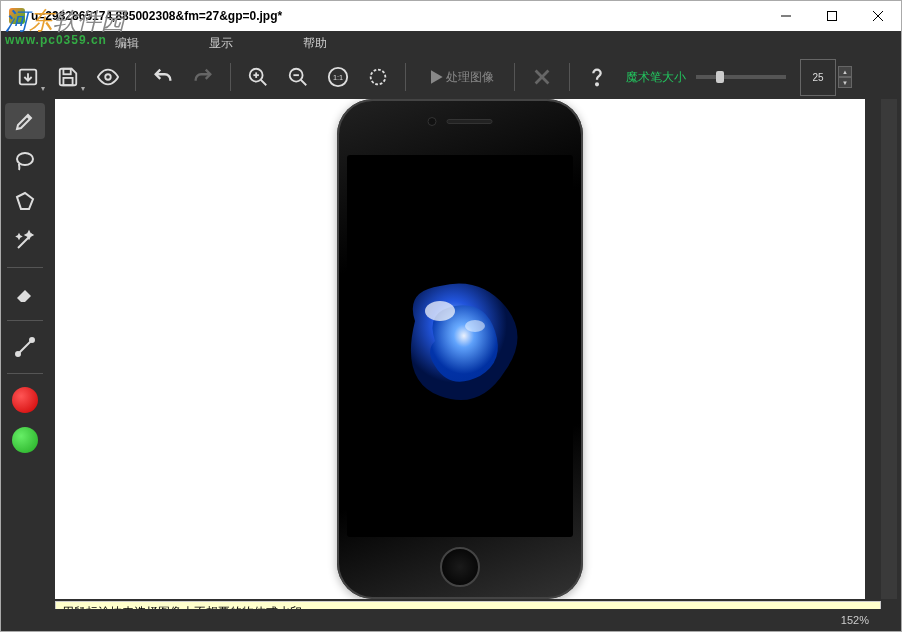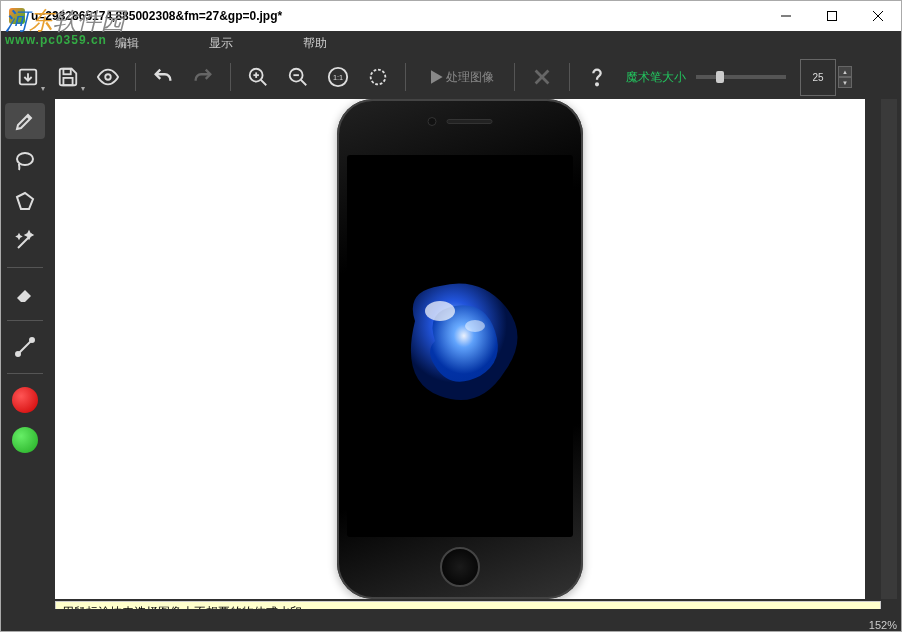--- a/index.html
+++ b/index.html
@@ -45,21 +45,21 @@
 .canvas-scroll { flex: 1; background: #fff; margin: 0 16px 0 6px; display: flex; align-items: center; justify-content: center; position: relative; overflow: hidden; }
 .phone { width: 246px; height: 500px; background: linear-gradient(160deg, #222 0%, #000 30%, #000 70%, #333 100%); border-radius: 36px; box-shadow: inset 0 0 0 2px #444, 0 2px 10px rgba(0,0,0,0.3); position: relative; }
 .phone-top { position: absolute; top: 18px; left: 50%; transform: translateX(-50%); display: flex; align-items: center; gap: 10px; }
 .earpiece { width: 46px; height: 5px; background: #222; border-radius: 3px; border: 1px solid #333; }
 .camera { width: 9px; height: 9px; background: #111; border-radius: 50%; border: 1px solid #333; }
 .phone-screen { position: absolute; top: 56px; left: 10px; right: 10px; bottom: 62px; background: #000; border-radius: 3px; display: flex; align-items: center; justify-content: center; }
 .blob { width: 150px; height: 150px; position: relative; }
 .blob svg { width: 100%; height: 100%; }
 .home-btn { position: absolute; bottom: 12px; left: 50%; transform: translateX(-50%); width: 40px; height: 40px; border: 2px solid #444; border-radius: 50%; background: radial-gradient(circle, #1a1a1a, #000); }
 .statusbar-hint { height: 20px; background: #ffffcc; border: 1px solid #ccc; margin: 2px 16px 0 6px; padding: 2px 6px; font-size: 12px; color: #000; }
-.statusbar-bottom { height: 22px; background: #2f2f2f; display: flex; align-items: flex-end; justify-content: flex-end; padding: 0 4px; }
+.statusbar-bottom { height: 22px; background: #2f2f2f; display: flex; align-items: center; justify-content: flex-end; padding: 0 32px; }
 .zoom-level { color: #ccc; font-size: 11px; }
 .canvas-right-edge { width: 16px; background: #3a3a3a; }
 </style>
 </head>
 <body>
 
 <div class="window">
 
   <div class="watermark">
     <div class="wm-main">

